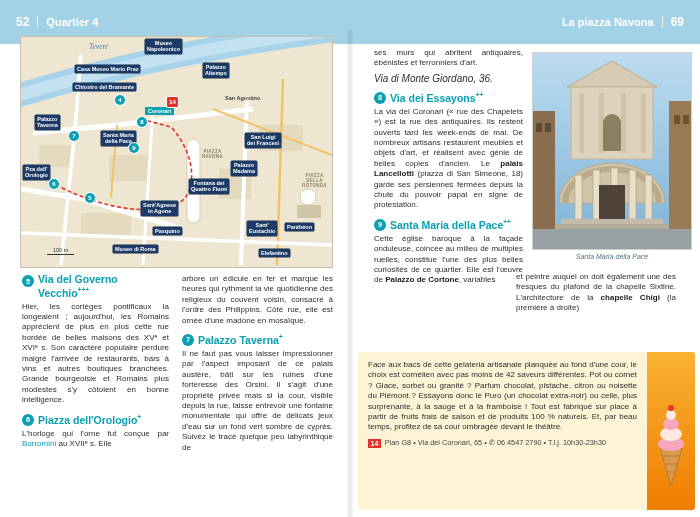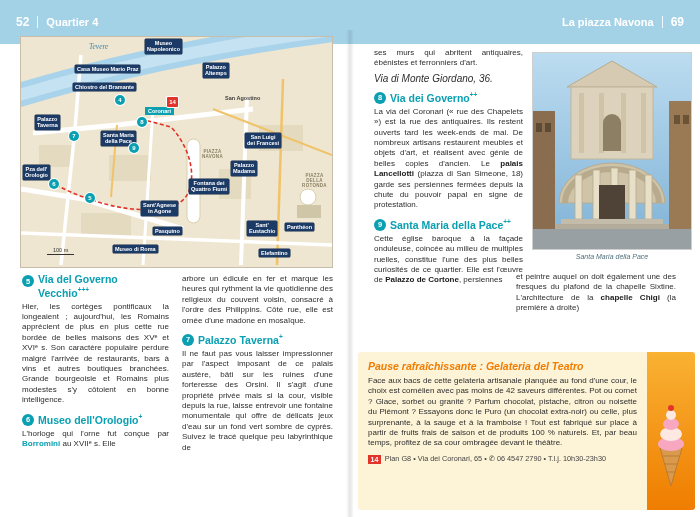--- a/index.html
+++ b/index.html
@@ -39,21 +39,21 @@
   .col-3{left:374px;top:36px;width:149px;margin-top:12px;}
   p.body{font-size:8px;line-height:1.3;color:#2d2d2d;text-align:justify;margin:0 0 4px;}
   .sec-head{display:flex;gap:4px;margin:7px 0 3px;align-items:flex-start;}
   .sec-head:first-child{margin-top:0;}
   .sec-num{width:12px;height:12px;border-radius:50%;background:#0aa0b2;color:#fff;
            font-size:7.5px;font-weight:bold;display:flex;align-items:center;
            justify-content:center;flex:0 0 auto;margin-top:1px;}
   .sec-title{color:#0aa0b2;font-weight:bold;font-size:10.5px;line-height:1.1;}
   .sec-title sup{font-size:6.5px;}
   .addr{font-style:italic;font-size:10px;color:#2d2d2d;margin:1px 0 5px;}
-  .xref{color:#0aa0b2;font-weight:bold;margin-top:25px;}
+  .xref{color:#0aa0b2;font-weight:normal;margin-top:25px;}
   .hl{font-weight:bold;color:#1c1c1c;}
   
   .photo{position:absolute;left:532px;top:52px;width:160px;margin:0;}
   .photo-frame{border:1px solid #cfcfcf;display:block;}
   .photo figcaption{font-size:7px;font-style:italic;color:#50707e;text-align:center;margin-top:3px;}
   .cont-under-photo{position:absolute;left:516px;top:272px;width:160px;}
   
   .gelato{position:absolute;left:358px;top:352px;width:337px;height:158px;
           background:#fdf3d7;border-radius:3px;}
   .gelato-band{position:absolute;top:0;right:0;bottom:0;width:48px;
@@ -163,50 +163,50 @@
 
   <div class="col col-1">
     <div class="sec-head">
       <span class="sec-num">5</span>
       <span class="sec-title"><span>Via del Governo Vecchio</span><sup>+++</sup></span>
     </div>
     <p class="body">Hier, les cortèges pontificaux la longeaient ; aujourd'hui, les Romains apprécient de plus en plus cette rue bordée de belles maisons des XVᵉ et XVIᵉ s. Son caractère populaire perdure malgré l'arrivée de restaurants, bars à vins et autres boutiques branchées. Grande bourgeoisie et Romains plus modestes s'y côtoient en bonne intelligence.</p>
 
     <div class="sec-head">
       <span class="sec-num">6</span>
-      <span class="sec-title"><span>Museo dell'Orologio</span><sup>+</sup></span>
+      <span class="sec-title"><span>Piazza dell'Orologio</span><sup>+</sup></span>
     </div>
     <p class="body"><span>L'horloge qui l'orne fut conçue par </span><span class="xref">Borromini</span><span> au XVIIᵉ s. Elle</span></p>
   </div>
 
   <div class="col col-2">
     <p class="body">arbore un édicule en fer et marque les heures qui rythment la vie quotidienne des religieux du couvent voisin, consacré à l'ordre des Philippins. Côté rue, elle est ornée d'une madone en mosaïque.</p>
 
     <div class="sec-head">
       <span class="sec-num">7</span>
       <span class="sec-title"><span>Palazzo Taverna</span><sup>+</sup></span>
     </div>
     <p class="body">Il ne faut pas vous laisser impressionner par l'aspect imposant de ce palais austère, bâti sur les ruines d'une forteresse des Orsini. Il s'agit d'une propriété privée mais si la cour, visible depuis la rue, laisse entrevoir une fontaine monumentale qui offre de délicats jeux d'eau sur un fond vert sombre de cyprès. Suivez le tracé quelque peu labyrinthique de</p>
   </div>
 
   <div class="col col-3">
     <p class="body">ses murs qui abritent antiquaires, ébénistes et ferronniers d'art.</p>
     <p class="addr">Via di Monte Giordano, 36.</p>
 
     <div class="sec-head">
       <span class="sec-num">8</span>
-      <span class="sec-title"><span>Via dei Governo</span><sup>++</sup></span>
+      <span class="sec-title"><span>Via dei Essayons</span><sup>++</sup></span>
     </div>
     <p class="body"><span>La via dei Coronari (« rue des Chapelets ») est la rue des antiquaires. Ils restent ouverts tard les week-ends de mai. De nombreux artisans restaurent meubles et objets d'art, et réalisent avec génie de belles copies d'ancien. Le </span><span class="hl">palais Lancellotti</span><span> (piazza di San Simeone, 18) garde ses persiennes fermées depuis la chute du pouvoir papal en signe de protestation.</span></p>
 
     <div class="sec-head">
       <span class="sec-num">9</span>
       <span class="sec-title"><span>Santa Maria della Pace</span><sup>++</sup></span>
     </div>
-    <p class="body"><span>Cette église baroque à la façade onduleuse, coincée au milieu de multiples ruelles, constitue l'une des plus belles curiosités de ce quartier. Elle est l'œuvre de </span><span class="hl">Palazzo de Cortone</span><span>, persiennes</span></p>
+    <p class="body"><span>Cette église baroque à la façade onduleuse, coincée au milieu de multiples ruelles, constitue l'une des plus belles curiosités de ce quartier. Elle est l'œuvre de </span><span class="hl">Palazzo de Cortone</span><span>, variables</span></p>
   </div>
 
   <figure class="photo">
     <svg class="photo-frame" width="158" height="196" viewBox="0 0 158 196">
       <defs>
         <linearGradient id="sky" x1="0" y1="0" x2="0" y2="1">
           <stop offset="0" stop-color="#bcdcf0"></stop>
             <stop offset="1" stop-color="#7fb2d6"></stop>
         </linearGradient>
       </defs>
@@ -255,21 +255,20 @@
         <path d="M16,104 L32,104 M18,112 L30,112 M20,120 L28,120" stroke="#b97c33" stroke-width="1"></path>
 
         <ellipse cx="24" cy="92" rx="13" ry="7" fill="#f7a8c0"></ellipse>
         <ellipse cx="24" cy="82" rx="11" ry="7" fill="#fde9e2"></ellipse>
         <ellipse cx="24" cy="72" rx="8" ry="6" fill="#f7a8c0"></ellipse>
         <ellipse cx="24" cy="63" rx="5" ry="5" fill="#fde9e2"></ellipse>
         <circle cx="24" cy="56" r="3" fill="#e2342b"></circle>
       </svg>
     </div>
     <div class="gelato-inner">
-      <h3 class="gelato-title">Pause rafraîchissante : Gelateria del Teatro</h3>
       <p class="body">Face aux bacs de cette gelateria artisanale planquée au fond d'une cour, le choix est cornélien avec pas moins de 42 saveurs différentes. Pot ou cornet ? Glace, sorbet ou granité ? Parfum chocolat, pistache, citron ou noisette du Piémont ? Essayons donc le Puro (un chocolat extra-noir) ou celle, plus surprenante, à la sauge et à la framboise ! Tout est fabriqué sur place à partir de fruits frais de saison et de produits 100 % naturels. Et, par beau temps, profitez de sa cour ombragée devant le théâtre.</p>
       <div class="info">
         <span class="info-badge">14</span>
         <span class="info-text">
           <span>Plan G8 • Via dei Coronari, 65 • ✆ 06 4547 2790 • T.l.j. 10h30-23h30</span><br>
         </span>
       </div>
     </div>
   </div>
 

